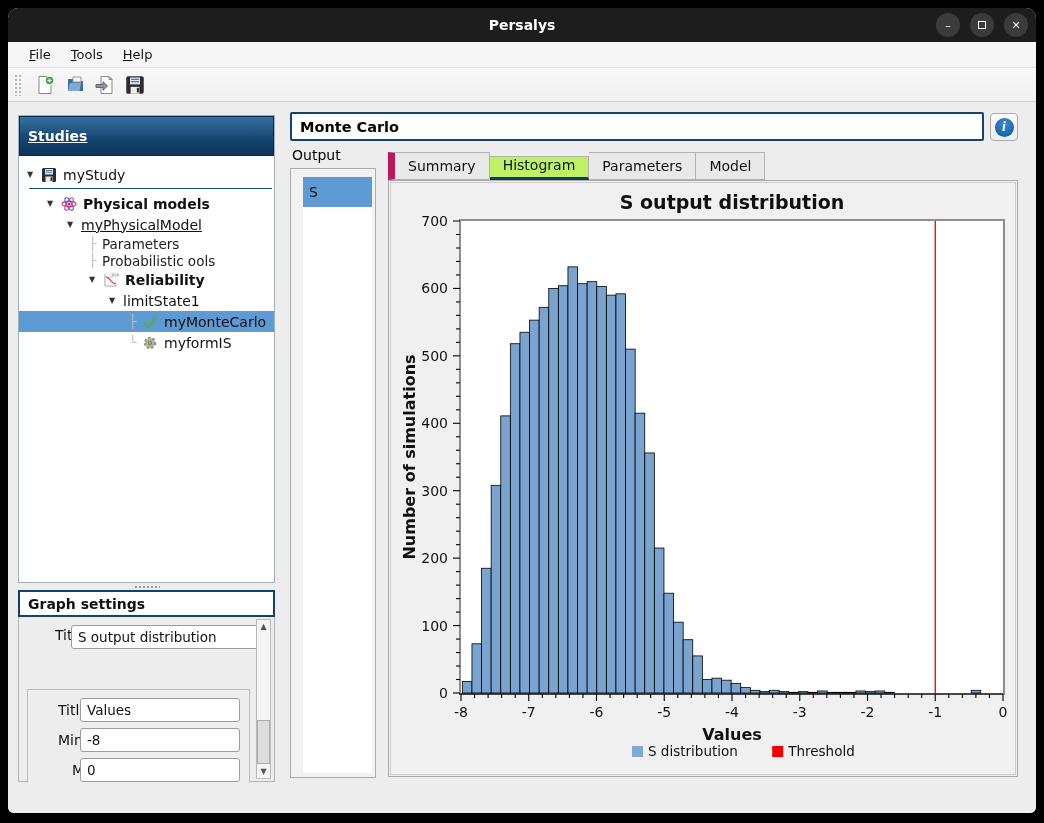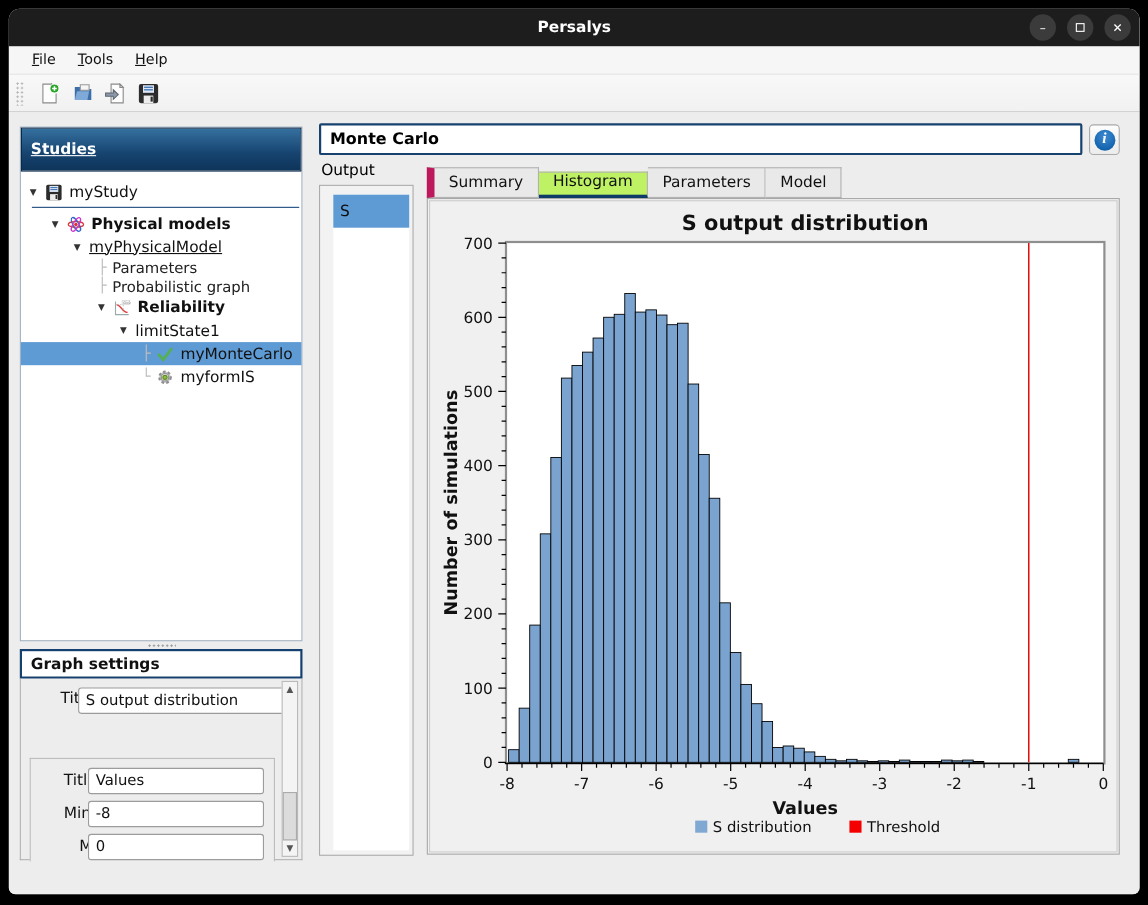--- a/index.html
+++ b/index.html
@@ -173,21 +173,21 @@
           <div class="tree-row" style="padding-left: 48px;">
             <span class="tree-arrow">▼</span>
             <span class="tree-label u">myPhysicalModel</span>
           </div>
           <div class="tree-row small" style="padding-left: 70px;">
             <span class="tree-line">├</span>
             <span class="tree-label">Parameters</span>
           </div>
           <div class="tree-row small" style="padding-left: 70px;">
             <span class="tree-line">├</span>
-            <span class="tree-label">Probabilistic graph</span>
+            <span class="tree-label">Probabilistic ools</span>
           </div>
           <div class="tree-row" style="padding-left: 70px;">
             <span class="tree-arrow">▼</span>
             <span class="tree-icon">
               <svg viewBox="0 0 16 16">
                 <path d="M2 2v12h12" fill="none" stroke="#9aa" stroke-width="1"></path>
                 <path d="M3 5c4 0 5 7 10 7" fill="none" stroke="#d44" stroke-width="1.3"></path>
                 <path d="M3 5h6M9 5v7" stroke="#bbb" stroke-width="0.8" stroke-dasharray="1.5 1.5"></path>
                 <rect x="8" y="1" width="7" height="4" fill="#f4f4f4" stroke="#ccc" stroke-width="0.5"></rect>
                 <text x="9" y="4.2" font-size="3" fill="#666">G=0</text>

